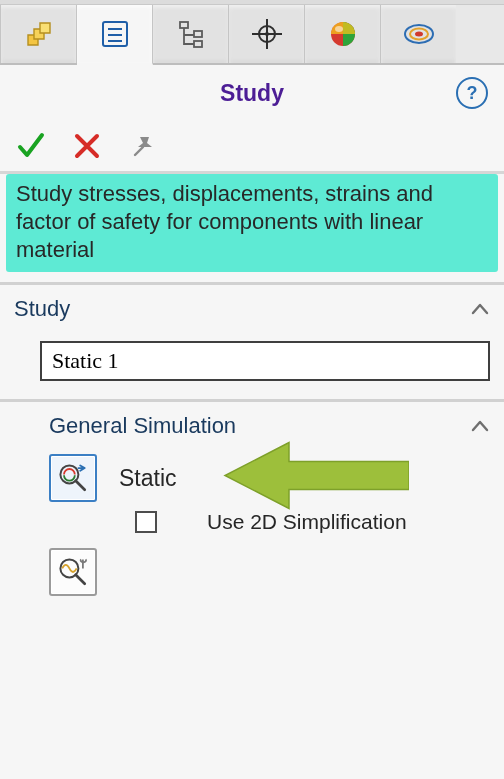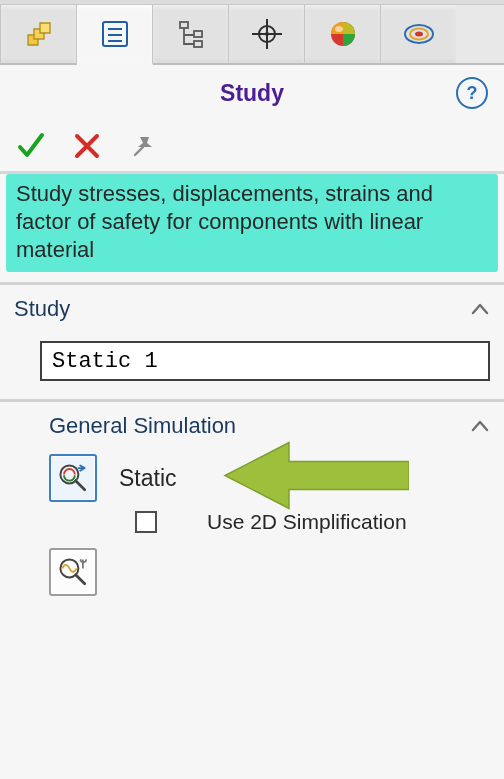--- a/index.html
+++ b/index.html
@@ -134,21 +134,21 @@
     border-radius: 3px;
   }
   
   .name-body {
     padding: 8px 14px 18px 40px;
   }
   .name-input {
     width: 100%;
     box-sizing: border-box;
     height: 40px;
-    font-family: Liberation Mono, monospace;
+    font-family: Liberation Serif, serif;
     font-size: 22px;
     padding: 2px 10px;
     border: 2px solid #3f3f3f;
     background: #fff;
     outline: none;
   }
   
   .sim-list {
     padding: 4px 0 10px 14px;
   }

